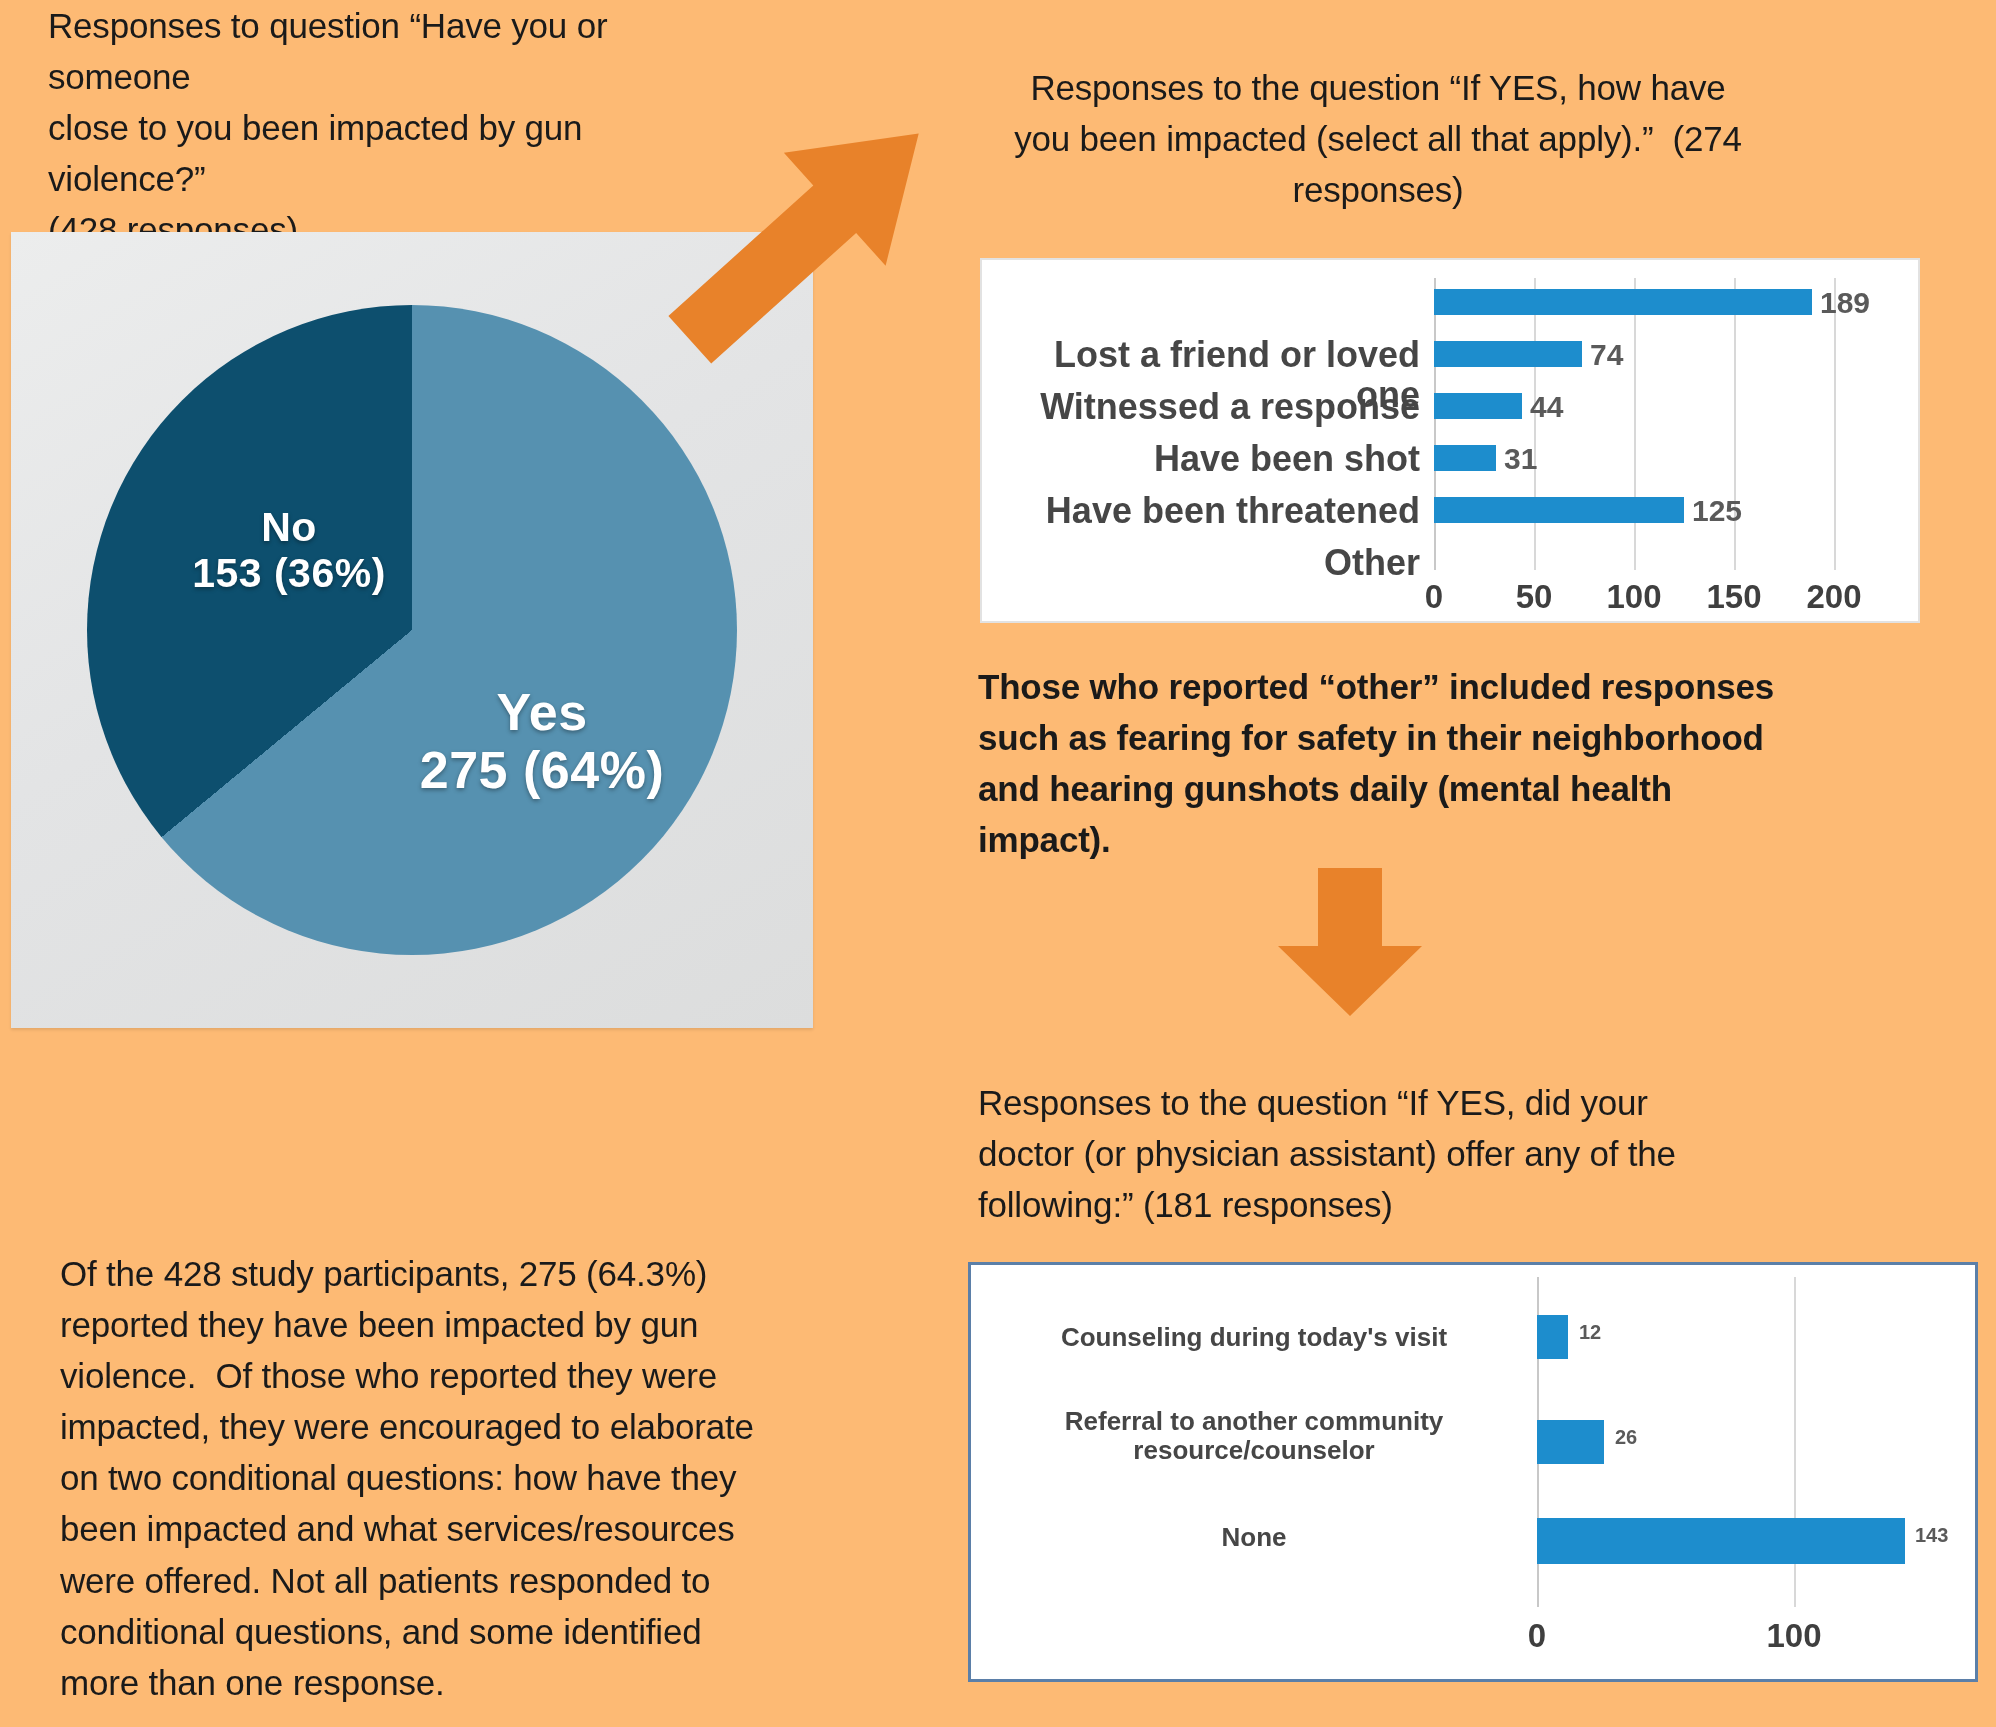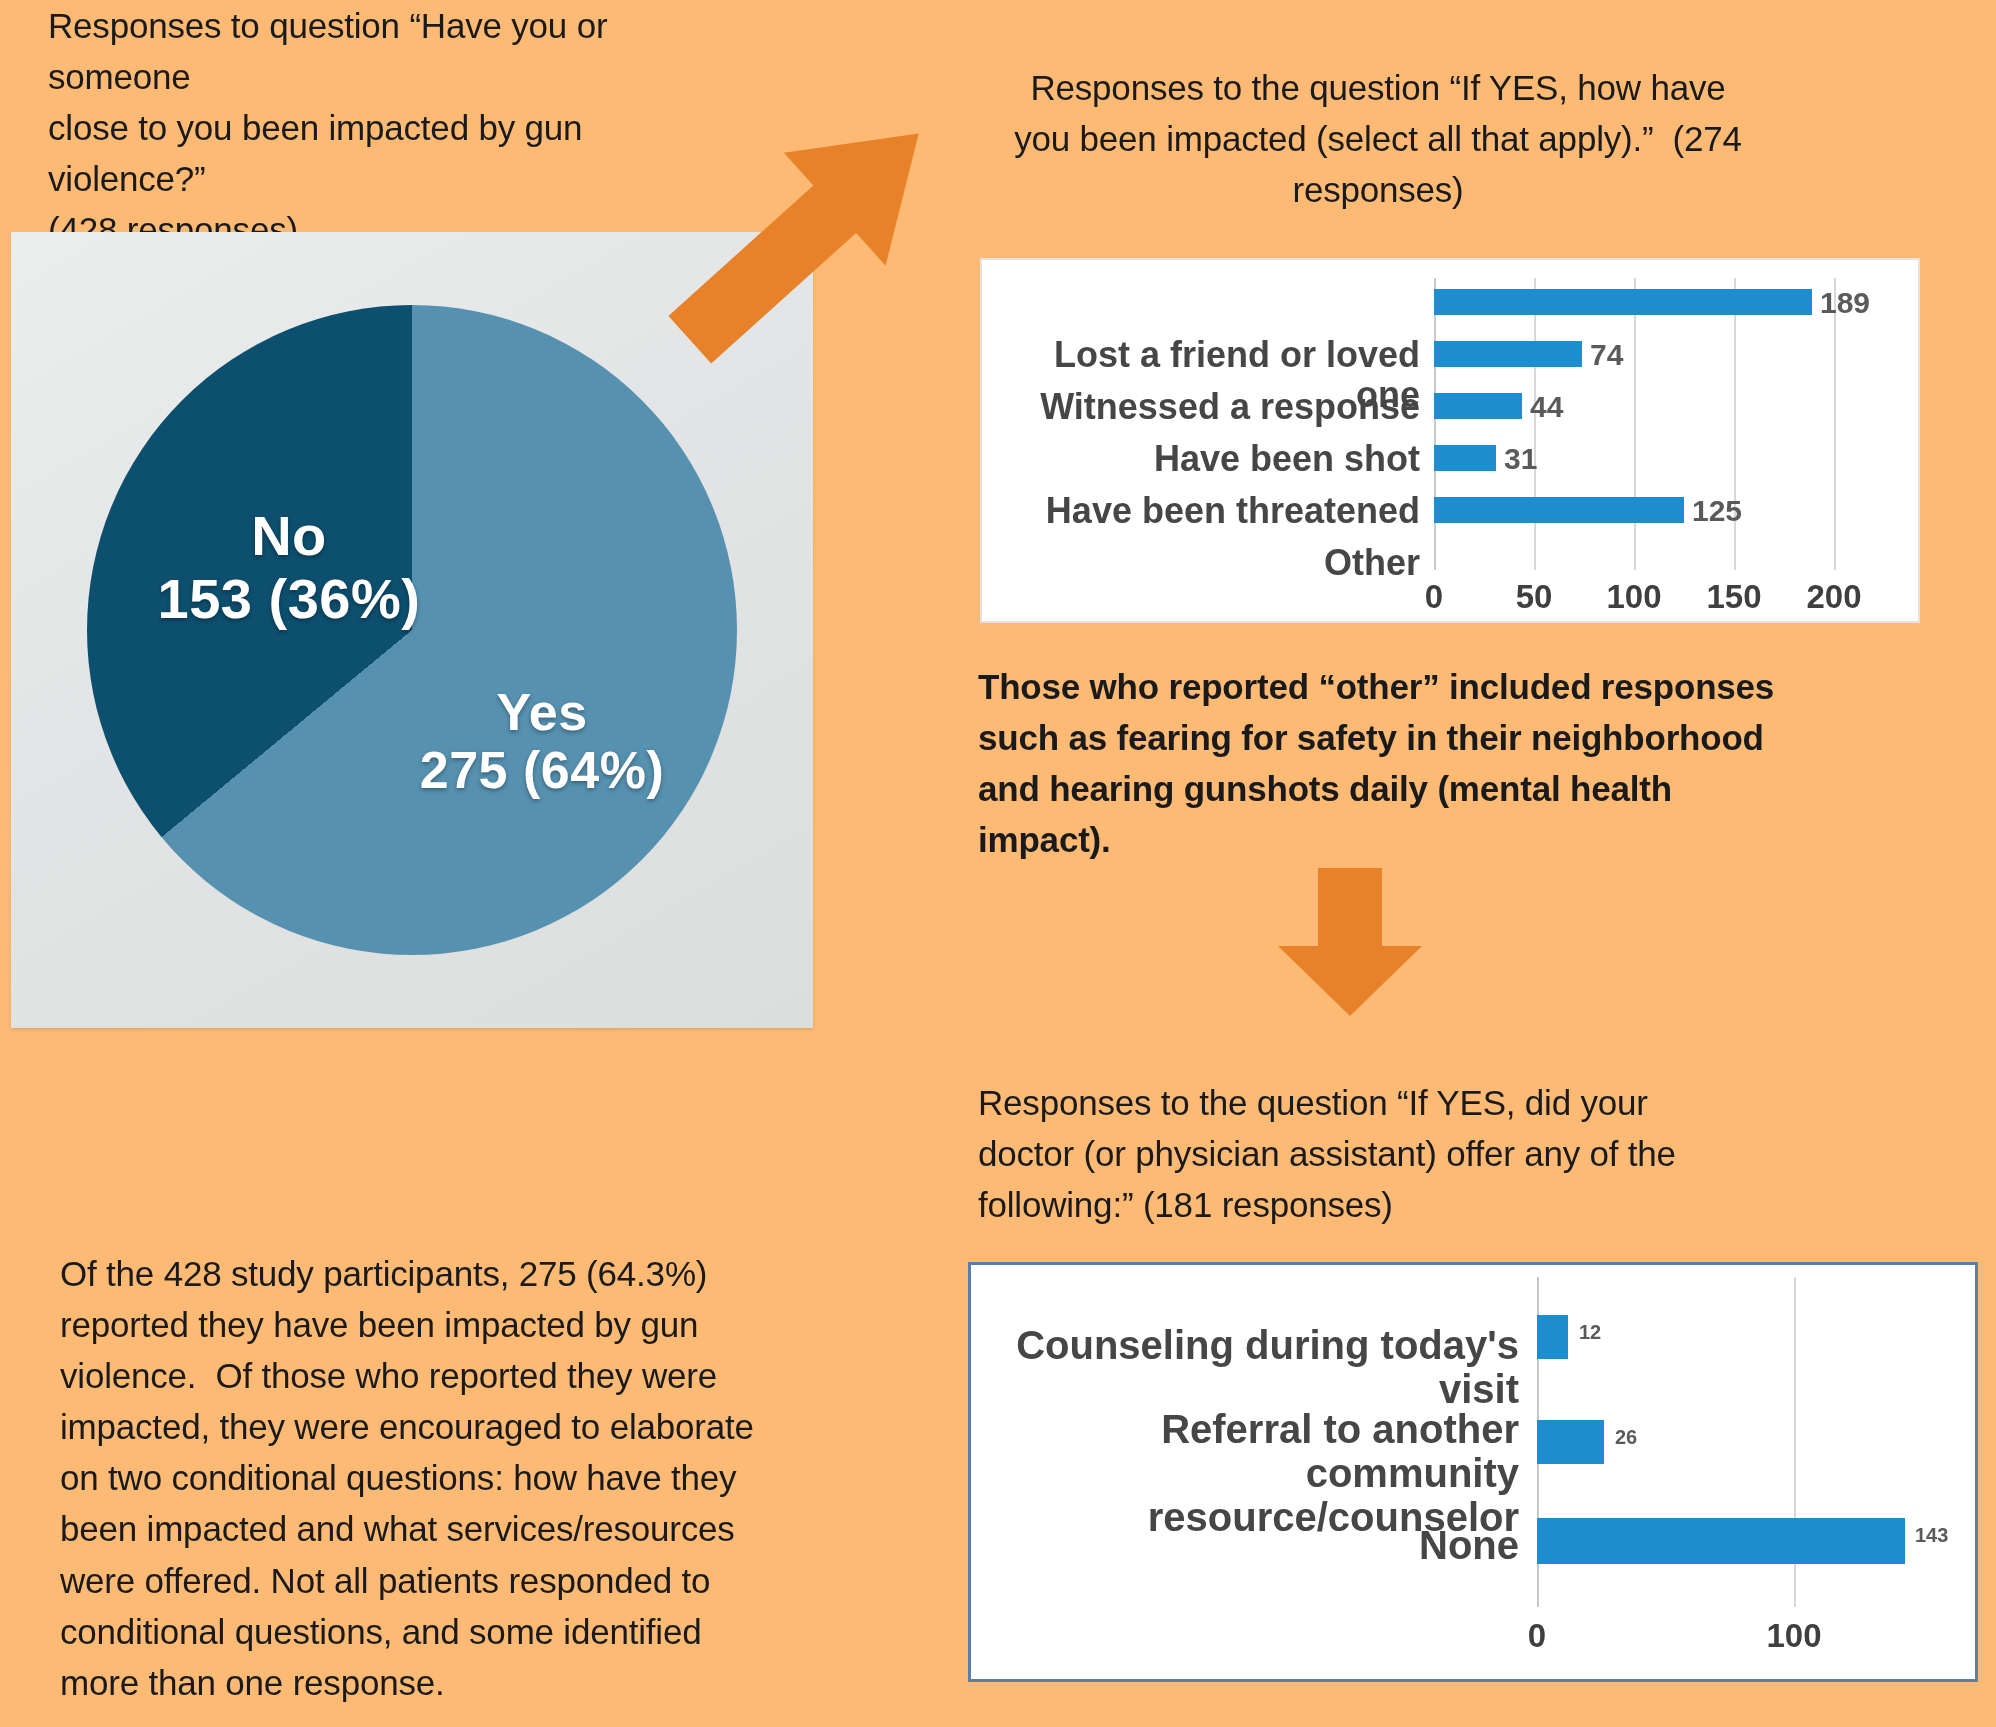--- a/index.html
+++ b/index.html
@@ -70,21 +70,21 @@
     font-weight: bold;
     text-align: center;
     line-height: 1.12;
     text-shadow: 0 2px 4px rgba(0,0,0,0.35);
     letter-spacing: 0.5px;
   }
   #pie-label-no {
     left: 52px;
     top: 200px;
     width: 300px;
-    font-size: 56px;
+    font-size: 41px;
   }
   #pie-label-yes {
     left: 290px;
     top: 378px;
     width: 330px;
     font-size: 52px;
   }
   .pie-l1 { display:block; }
   .pie-l2 { display:block; }
 
@@ -162,21 +162,21 @@
     font-weight: bold;
     font-family: "Liberation Sans", sans-serif;
   }
 
   
   #chart1-box .cat-label { font-size: 36px; margin-top: 48px; }
   #chart1-box .bar-value { font-size: 30px; }
   #chart1-box .tick-label { font-size: 33px; }
 
   
-  #chart2-box .cat-label { font-size: 40px; }
+  #chart2-box .cat-label { font-size: 26px; text-align: center; }
   #chart2-box .bar-value { font-size: 20px; }
   #chart2-box .tick-label { font-size: 33px; }
 </style>
 </head>
 <body>
 
 <div id="page">
 
   <div class="textblock" id="caption-pie" style="left:48px; top:0px; width:620px;">Responses to question “Have you or someone
 close to you been impacted by gun violence?”

